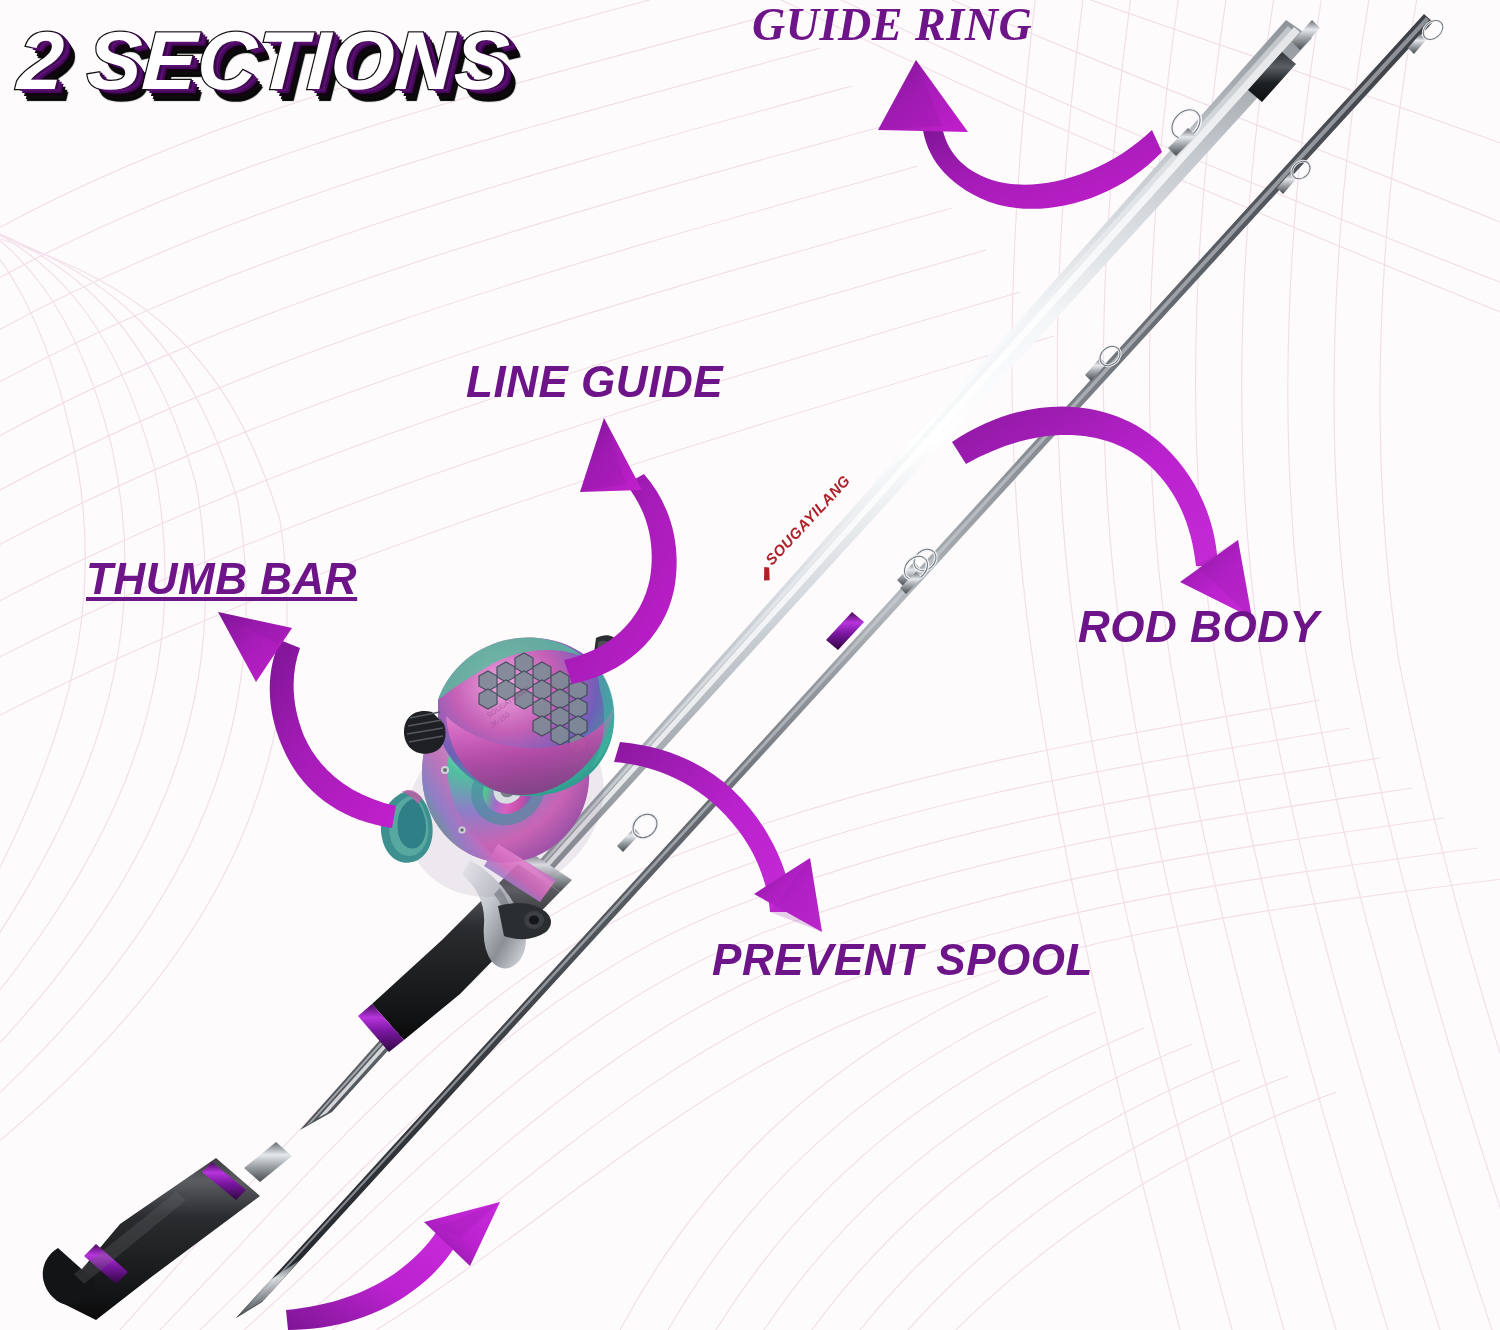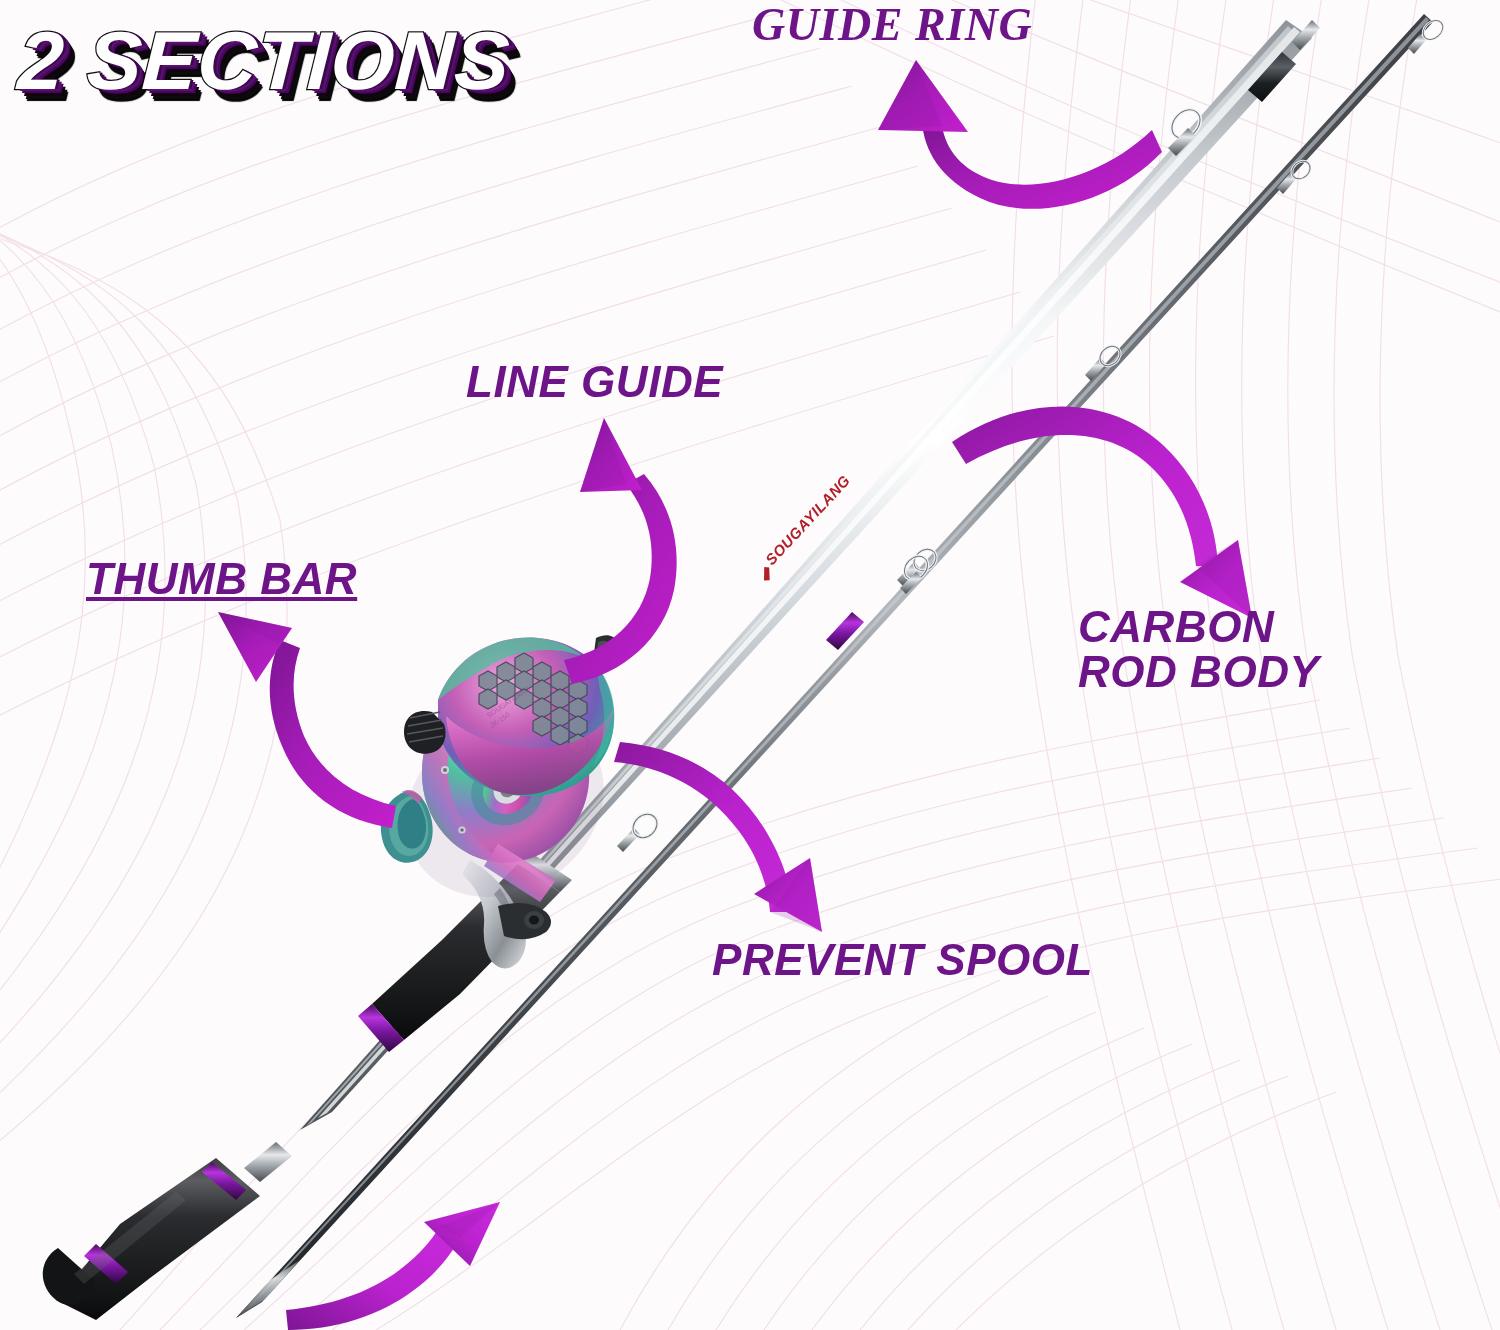--- a/index.html
+++ b/index.html
@@ -508,21 +508,20 @@
 
     <div id="label-line-guide" class="label purple">
       <span class="ln">LINE GUIDE</span>
     </div>
 
     <div id="label-thumb-bar" class="label purple">
       <span class="ln">THUMB BAR</span>
     </div>
 
     <div id="label-carbon-rod" class="label purple">
-      <span class="ln">CARBON</span>
       <span class="ln">ROD BODY</span>
     </div>
 
     <div id="label-aluminum" class="label purple">
       <span class="ln">PREVENT SPOOL</span>
     </div>
 
 
   </div>
 

